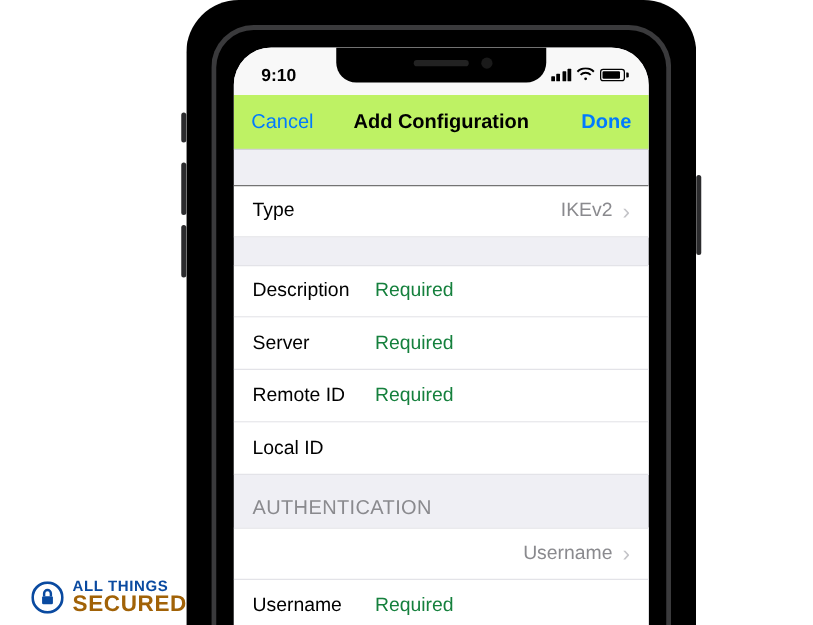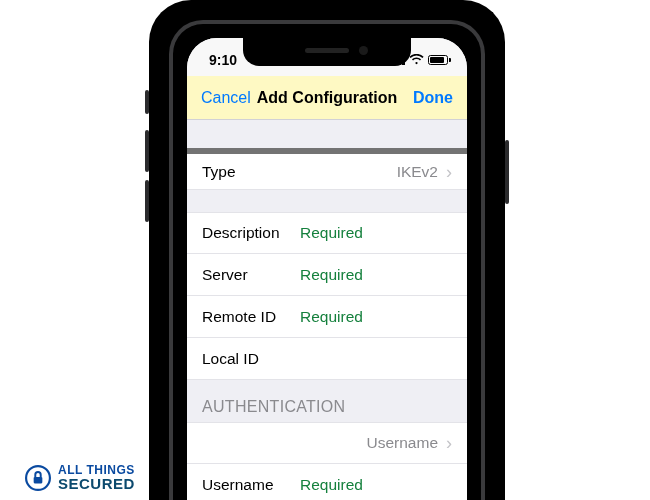--- a/index.html
+++ b/index.html
@@ -8,21 +8,21 @@
     height: 500px;
     background: #fff;
     font-family: -apple-system, "Helvetica Neue", Arial, sans-serif;
     position: relative;
     overflow: hidden;
   }
   .phone {
     position: absolute;
     left: 149px;
     top: 0;
-    width: 356px;
+    width: 408px;
     height: 500px;
   }
   
   .frame-outer {
     position: absolute;
     inset: 0;
     border: 10px solid #000;
     border-radius: 42px 42px 0 0;
     border-bottom: none;
     background: #000;
@@ -119,21 +119,21 @@
     width: 20px; height: 10px;
     border: 1px solid #000; border-radius: 2.5px;
     padding: 1px;
   }
   .battery .fill { width: 90%; height: 100%; background:#000; border-radius:1px;}
   .battery .tip { width: 2px; height: 4px; background:#000; margin-left:1px; border-radius:0 1px 1px 0;}
 
   
   .navbar {
     height: 44px;
-    background: #fef9c3;
+    background: #bef264;
     border-bottom: 1px solid #d1d1d6;
     display: flex;
     align-items: center;
     justify-content: space-between;
     padding: 0 14px;
   }
   .navbar .btn {
     color: #007aff;
     font-size: 16px;
   }
@@ -210,23 +210,23 @@
   .brand-text { line-height: 0.95; }
   .brand-text .l1 {
     font-family: Impact, "Arial Black", sans-serif;
     font-size: 12px;
     letter-spacing: 0.5px;
     color: #0a4aa0;
     font-weight: 700;
   }
   .brand-text .l2 {
     font-family: Impact, "Arial Black", sans-serif;
-    font-size: 15px;
+    font-size: 18px;
     letter-spacing: 0.5px;
-    color: #0c4a6e;
+    color: #a16207;
     font-weight: 800;
   }
 </style>
 </head>
 <body>
 
 <div class="phone">
   <div class="side-btn mute"></div>
   <div class="side-btn vup"></div>
   <div class="side-btn vdn"></div>
@@ -263,21 +263,21 @@
 
         <div class="navbar">
           <span class="btn">Cancel</span>
           <span class="title">Add Configuration</span>
           <span class="btn done">Done</span>
         </div>
 
         <div class="content">
           <div class="group-gap"></div>
 
-          <div class="row" style="border-top:6px solid #737373">
+          <div class="row" style="border-top:1px solid #737373">
             <span class="label wide">Type</span>
             <span class="value">IKEv2</span>
             <span class="chev">›</span>
           </div>
 
           <div class="group-gap small"></div>
 
           <div class="row" style="border-top:1px solid #e3e3e8">
             <span class="label">Description</span>
             <span class="input-area placeholder">Required</span>

